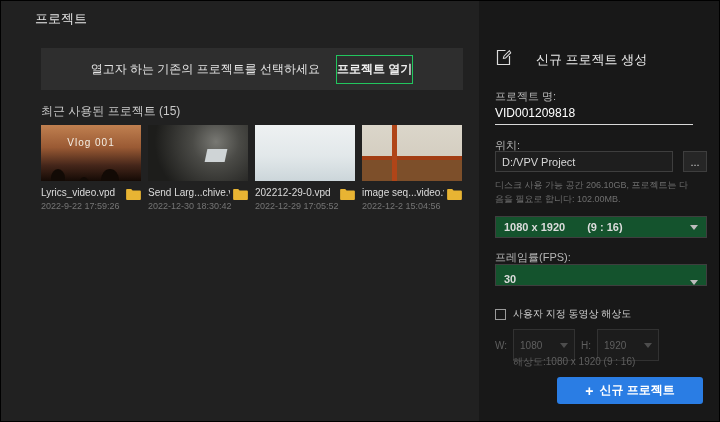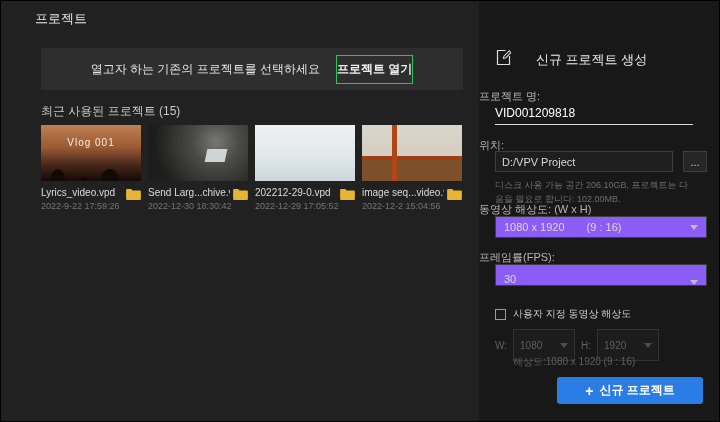--- a/index.html
+++ b/index.html
@@ -40,34 +40,34 @@
   .thumb-meta { display:flex; align-items:center; justify-content:space-between; margin-top:5px; }
   .thumb-name { font-size:10px; color:#dcdcdc; white-space:nowrap; overflow:hidden; max-width:82px; }
   .folder { width:15px; height:12px; flex:0 0 auto; }
   .thumb-date { font-size:9px; color:#757575; margin-top:3px; }
 
   
   .right { position:absolute; left:478px; top:0; width:242px; height:422px; background:#181818; }
   .np-header { position:absolute; left:16px; top:48px; display:flex; align-items:center; gap:24px; }
   .np-header svg { width:17px; height:17px; }
   .np-title { font-size:13px; color:#eaeaea; }
-  .field-label { position:absolute; left:0; font-size:11px; color:#b5b5b5; }
+  .field-label { position:absolute; left:16px; font-size:11px; color:#b5b5b5; }
   .lbl-name { top:88px; }
   .name-input { position:absolute; left:16px; top:103px; width:198px; background:transparent; border:none;
                 border-bottom:1px solid #d8d8d8; color:#ffffff; font-size:12px; padding:2px 0 4px 0;
                 font-family:inherit; outline:none; }
   .lbl-loc { top:137px; }
   .loc-input { position:absolute; left:16px; top:150px; width:178px; height:21px; background:#1e1e1e;
                border:1px solid #3e3e3e; color:#d8d8d8; font-size:11px; padding:0 6px; font-family:inherit; outline:none; }
   .browse-btn { position:absolute; right:14px; top:150px; width:24px; height:21px; background:#262626;
                 border:1px solid #3e3e3e; color:#cfcfcf; font-size:11px; cursor:pointer; font-family:inherit; }
   .disk-hint { position:absolute; left:16px; top:178px; width:202px; font-size:9px; color:#6e6e6e; line-height:1.5; }
   .lbl-res { top:201px; }
-  .dropdown { position:absolute; left:16px; width:212px; height:22px; background:#8b5cf6; border:1px solid #3e3e3e;
-              display:flex; align-items:center; padding:0 8px; cursor:pointer; }
+  .dropdown { position:absolute; left:16px; width:212px; height:22px; background:#14532d; border:1px solid #3e3e3e;
+              display:flex; align-items:center; padding:0 8px; cursor:pointer;font-weight:bold; }
   .dd-res { top:215px; }
   .dd-val { font-size:11px; color:#dcdcdc; }
   .dd-ratio { font-size:11px; color:#dcdcdc; margin-left:22px; }
   .dd-arrow { width:0; height:0; border-left:4px solid transparent; border-right:4px solid transparent;
               border-top:5px solid #bdbdbd; margin-left:auto; }
   .lbl-fps { top:249px; }
   .dd-fps { top:263px;align-items:flex-end; }
   .cb-row { position:absolute; left:16px; top:306px; display:flex; align-items:center; gap:7px; cursor:pointer; }
   .cb-box { width:11px; height:11px; border:1px solid #9a9a9a; background:transparent; flex:0 0 auto; }
   .cb-label { font-size:10px; color:#cfcfcf; }
@@ -175,21 +175,20 @@
 
     <div class="field-label lbl-name">프로젝트 명:</div>
     <input class="name-input" type="text" value="VID001209818" style="">
 
     <div class="field-label lbl-loc">위치:</div>
     <input class="loc-input" type="text" value="D:/VPV Project" style="">
     <button class="browse-btn">...</button>
 
     <div class="disk-hint">디스크 사용 가능 공간 206.10GB, 프로젝트는 다음을 필요로 합니다: 102.00MB.</div>
 
-    <div class="field-label lbl-res">동영상 해상도: (W x H)</div>
     <div class="dropdown dd-res">
       <span class="dd-val">1080 x 1920</span>
       <span class="dd-ratio">(9 : 16)</span>
       <span class="dd-arrow"></span>
     </div>
 
     <div class="field-label lbl-fps">프레임률(FPS):</div>
     <div class="dropdown dd-fps">
       <span class="dd-val">30</span>
       <span class="dd-arrow"></span>

